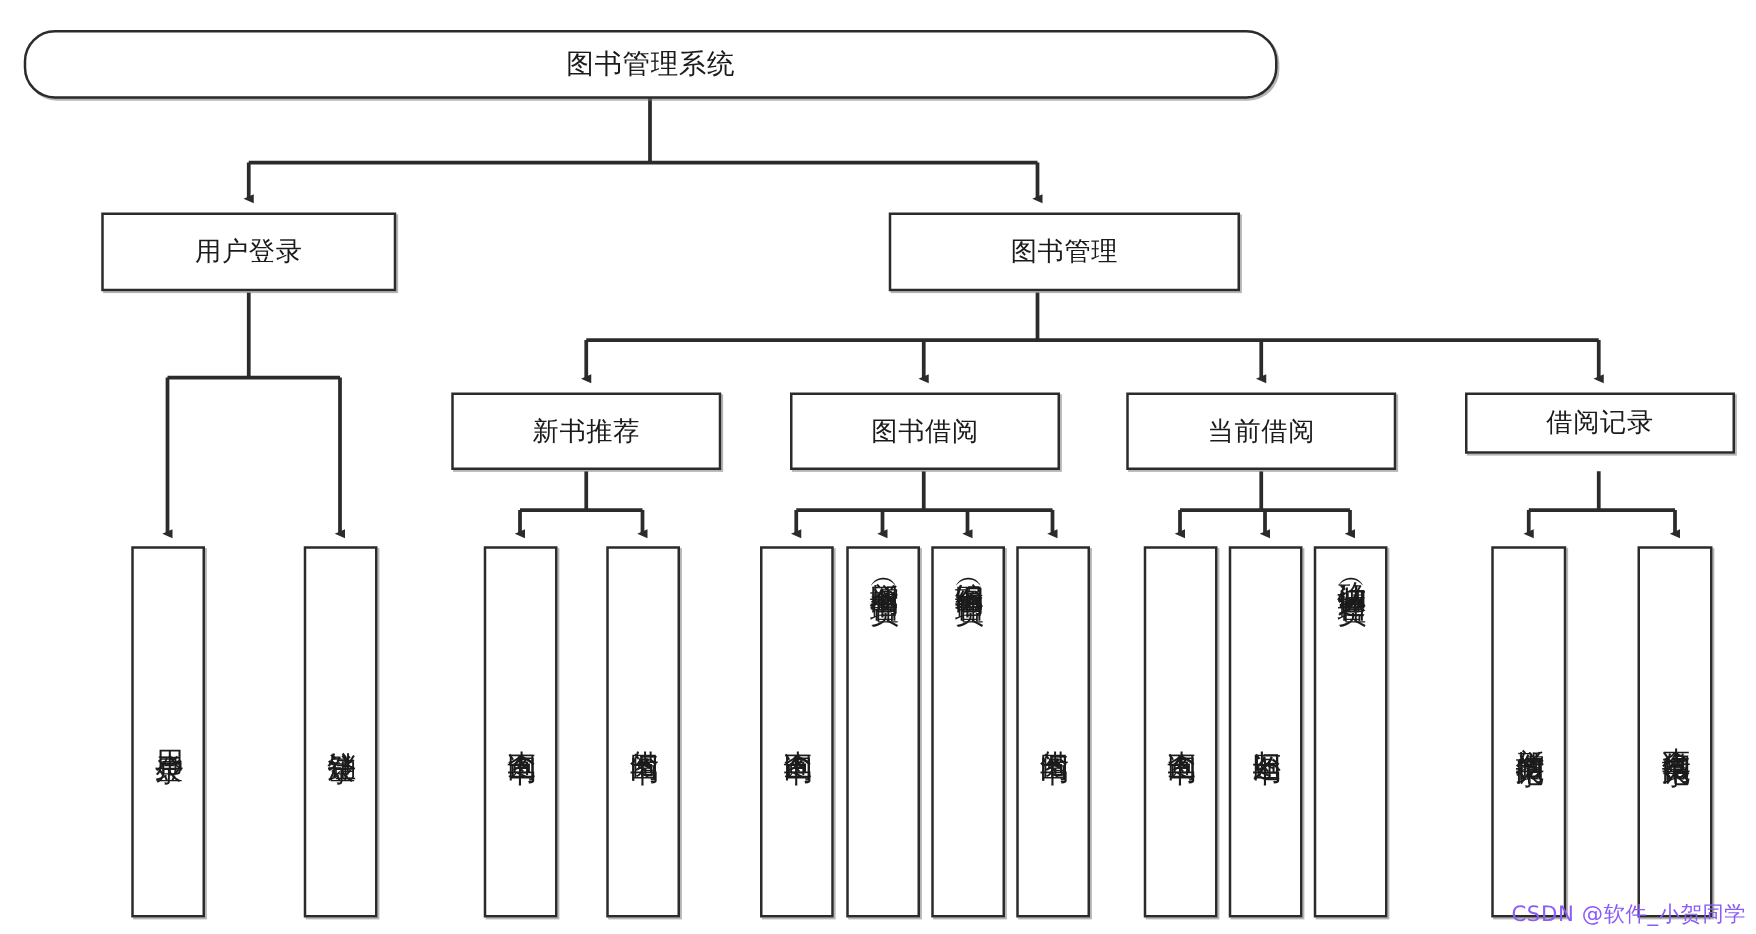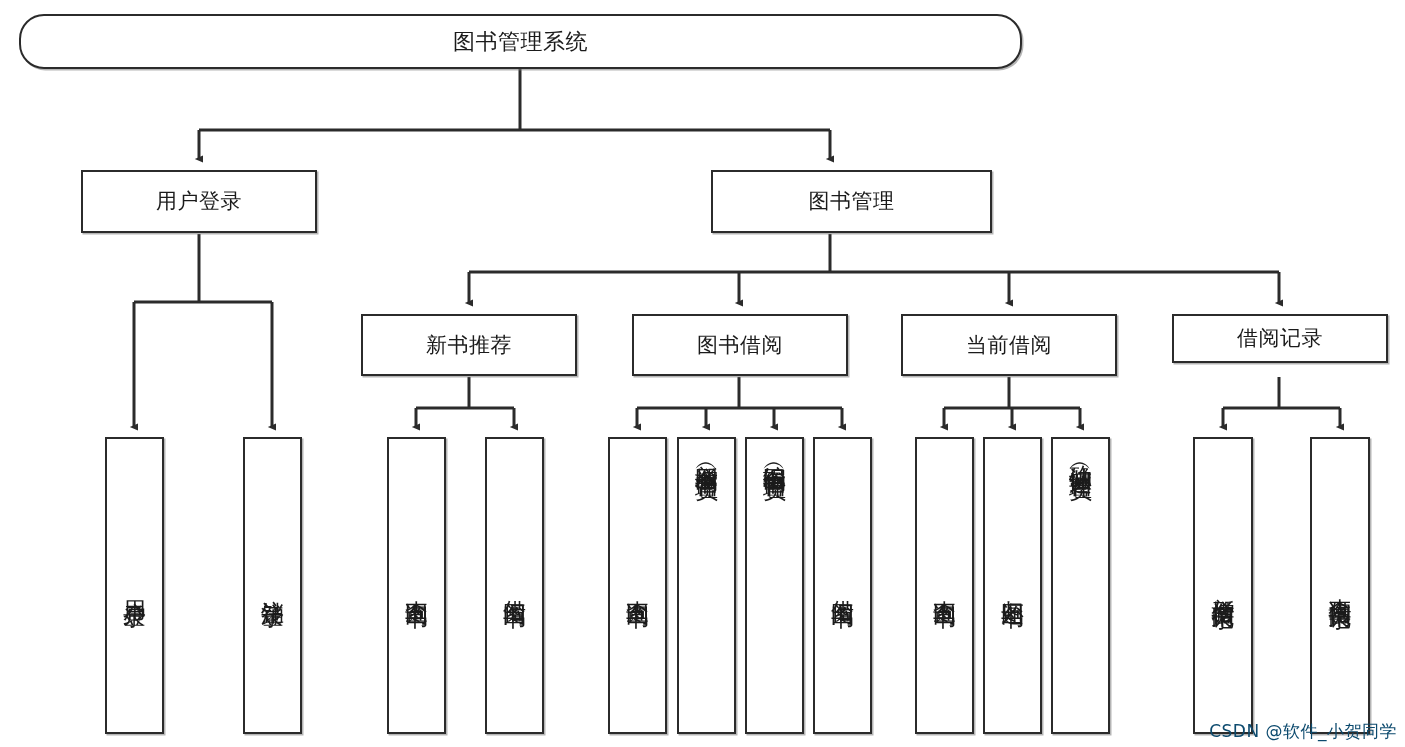--- a/index.html
+++ b/index.html
@@ -67,21 +67,21 @@
   }
   .node.v.mid {
     align-items: center;
     padding-top: 0;
   }
   #watermark {
     position: absolute;
     right: 8px;
     bottom: 4px;
     font-size: 17px;
-    color: #0c4a6e;
+    color: #8b5cf6;
     letter-spacing: 0.5px;
     white-space: nowrap;
     user-select: none;
   }
 </style>
 </head>
 <body>
 
 <div id="canvas">
 
@@ -128,21 +128,21 @@
       <path d="M1012,408 L1012,427" marker-end="url(#arrow)"></path>
       <path d="M1080,408 L1080,427" marker-end="url(#arrow)"></path>
 
       <path d="M1279,377 L1279,408"></path>
       <path d="M1223,408 L1340,408"></path>
       <path d="M1223,408 L1223,427" marker-end="url(#arrow)"></path>
       <path d="M1340,408 L1340,427" marker-end="url(#arrow)"></path>
     </g>
   </svg>
 
-  <div class="node h root" style="left:19px; top:14px; width:1003px; height:55px;border-radius:25px;">
+  <div class="node h root" style="left:19px; top:24px; width:1003px; height:55px;border-radius:25px;">
     <span class="lbl">图书管理系统</span>
   </div>
 
   <div class="node h" style="left:81px; top:170px; width:236px; height:63px;">
     <span class="lbl">用户登录</span>
   </div>
   <div class="node h" style="left:711px; top:170px; width:281px; height:63px;">
     <span class="lbl">图书管理</span>
   </div>
 

